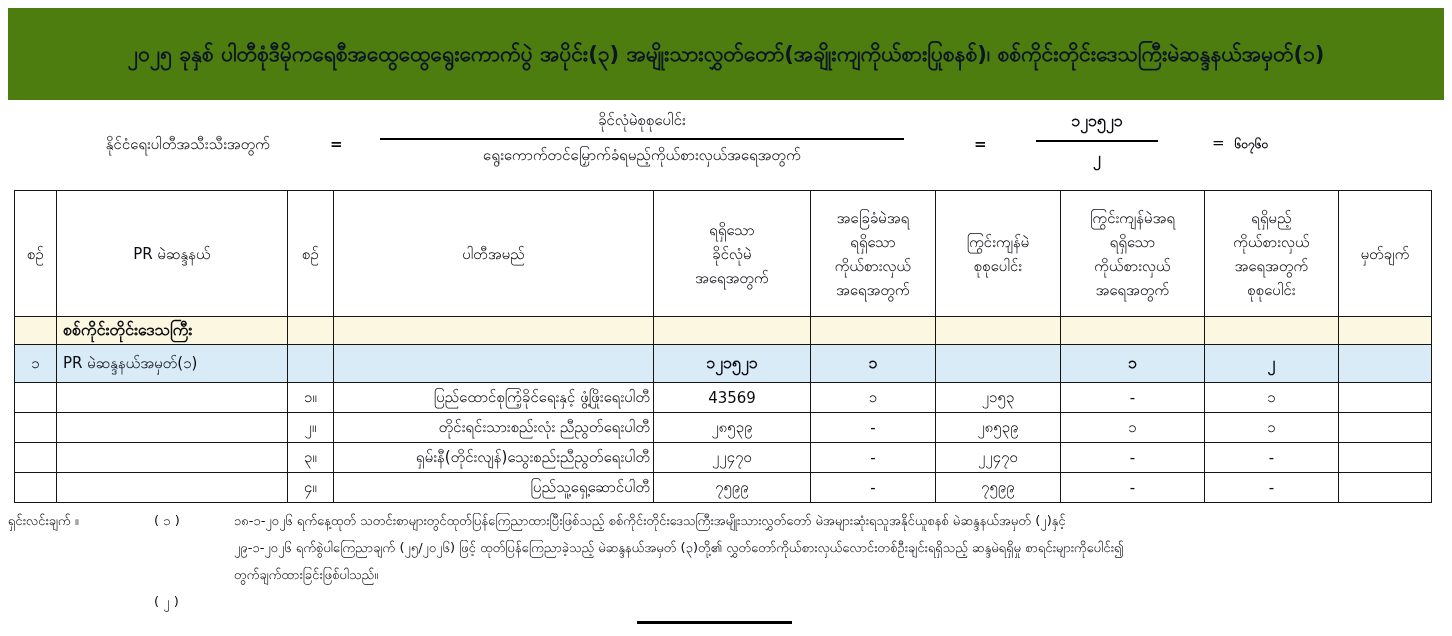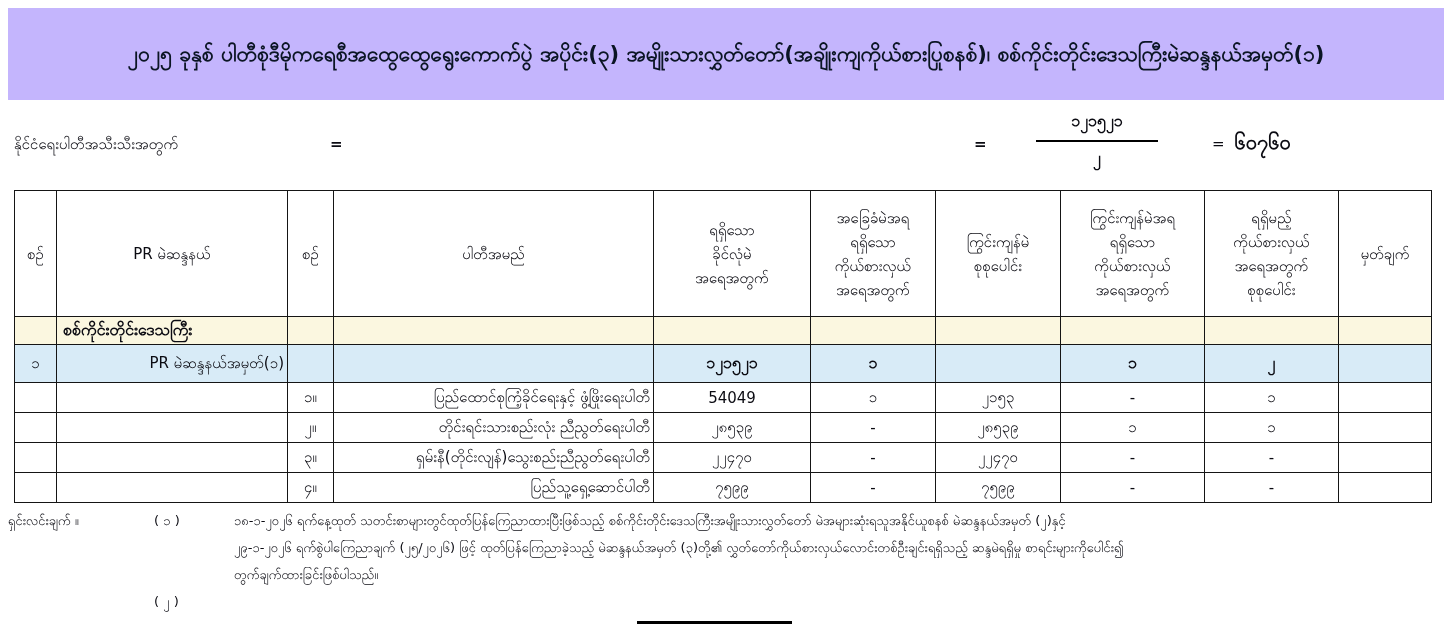--- a/index.html
+++ b/index.html
@@ -1,49 +1,49 @@
 <!DOCTYPE html>
 <html><head>
 <meta charset="utf-8">
 <style>
   html,body{margin:0;padding:0;background:#ffffff;}
   .page{position:relative;width:1452px;height:636px;background:#ffffff;overflow:hidden;
         font-family:"DejaVu Sans","Liberation Sans",sans-serif;color:#0b0b12;}
 
   
-  .title-bar{position:absolute;left:8px;top:8px;width:1436px;height:92px;background:#c4b5fd;
+  .title-bar{position:absolute;left:8px;top:8px;width:1436px;height:92px;background:#4d7c0f;
              display:flex;flex-direction:column;justify-content:center;align-items:center;
              text-align:center;font-weight:700;font-size:21px;line-height:40px;color:#0b1524;}
 
   
   .formula{position:absolute;left:8px;top:102px;width:1436px;height:84px;font-size:15px;}
   .f-label{position:absolute;left:6px;top:50%;transform:translateY(-50%);width:256px;
-           text-align:left;line-height:27px;}
+           text-align:right;line-height:27px;}
   .f-eq{position:absolute;top:50%;transform:translateY(-50%);font-weight:700;}
   .f-eq.e1{left:322px;}
   .f-eq.e2{left:966px;}
   .fraction{position:absolute;top:6px;text-align:center;}
   .fraction .num{padding:2px 8px 6px 8px;}
   .fraction .den{border-top:2px solid #000;padding:5px 8px 0 8px;}
   .frac1{left:372px;width:524px;}
   .frac2{left:1028px;width:122px;font-weight:700;font-size:16px;}
   .f-result{position:absolute;left:1204px;top:50%;transform:translateY(-50%);}
-  .f-result .val{font-weight:700;font-size:20px;margin-left:10px;}
+  .f-result .val{font-weight:700;font-size:12px;margin-left:10px;}
 
   
   table.main{position:absolute;left:14px;top:190px;width:1417px;border-collapse:collapse;
              table-layout:fixed;font-size:15px;}
   table.main td,table.main th{border:1.5px solid #151515;text-align:center;vertical-align:middle;
              padding:1px 3px;overflow:hidden;font-weight:400;}
   table.main thead tr{height:126px;}
   .prewrap{white-space:pre-line;line-height:24px;}
   tr.row-section{height:28px;background:#fbf7e0;}
   tr.row-section td.name{ text-align:left;padding-left:6px;font-weight:700;font-size:16px;}
   tr.row-constituency{height:38px;background:#d8ebf7;}
-  tr.row-constituency td.name{text-align:right;padding-left:6px;}
+  tr.row-constituency td.name{text-align:left;padding-left:6px;}
   tr.row-constituency td.bold{font-weight:700;font-size:16px;}
   tr.row-party{height:30px;}
   tr.row-party td.party{text-align:right;padding-left:5px;}
 
   
   .notes{position:absolute;left:8px;top:507px;width:1440px;font-size:13px;line-height:27px;}
   .note-grid{display:grid;grid-template-columns:146px 60px 1fr;align-items:start;}
   .note-label{white-space:nowrap;}
   .note-marker{text-align:left;}
   .note-text{white-space:pre-line;margin-left:20px;}
@@ -57,20 +57,24 @@
 
   <header class="title-bar">
     <div>၂၀၂၅ ခုနှစ် ပါတီစုံဒီမိုကရေစီအထွေထွေရွေးကောက်ပွဲ အပိုင်း(၃) အမျိုးသားလွှတ်တော်(အချိုးကျကိုယ်စားပြုစနစ်)၊ စစ်ကိုင်းတိုင်းဒေသကြီးမဲဆန္ဒနယ်အမှတ်(၁)</div>
   </header>
 
   <section class="formula">
     <div class="f-label">
       <div>နိုင်ငံရေးပါတီအသီးသီးအတွက်</div>
     </div>
     <div class="f-eq e1">=</div>
+    <div class="fraction frac1">
+      <div class="num">ခိုင်လုံမဲစုစုပေါင်း</div>
+      <div class="den">ရွေးကောက်တင်မြှောက်ခံရမည့်ကိုယ်စားလှယ်အရေအတွက်</div>
+    </div>
     <div class="f-eq e2">=</div>
     <div class="fraction frac2">
       <div class="num">၁၂၁၅၂၁</div>
       <div class="den">၂</div>
     </div>
     <div class="f-result">
       <span>=</span><span class="val">၆၀၇၆၀</span>
     </div>
   </section>
 
@@ -136,21 +140,21 @@
         <td class="bold"></td>
         <td class="bold">၁</td>
         <td class="bold">၂</td>
         <td></td>
       </tr>
       <tr class="row-party">
         <td></td>
         <td></td>
         <td>၁။</td>
         <td class="party">ပြည်ထောင်စုကြံ့ခိုင်ရေးနှင့် ဖွံ့ဖြိုးရေးပါတီ</td>
-        <td>54049</td>
+        <td>43569</td>
         <td>၁</td>
         <td>၂၁၅၃</td>
         <td>-</td>
         <td>၁</td>
         <td></td>
       </tr>
       <tr class="row-party">
         <td></td>
         <td></td>
         <td>၂။</td>

